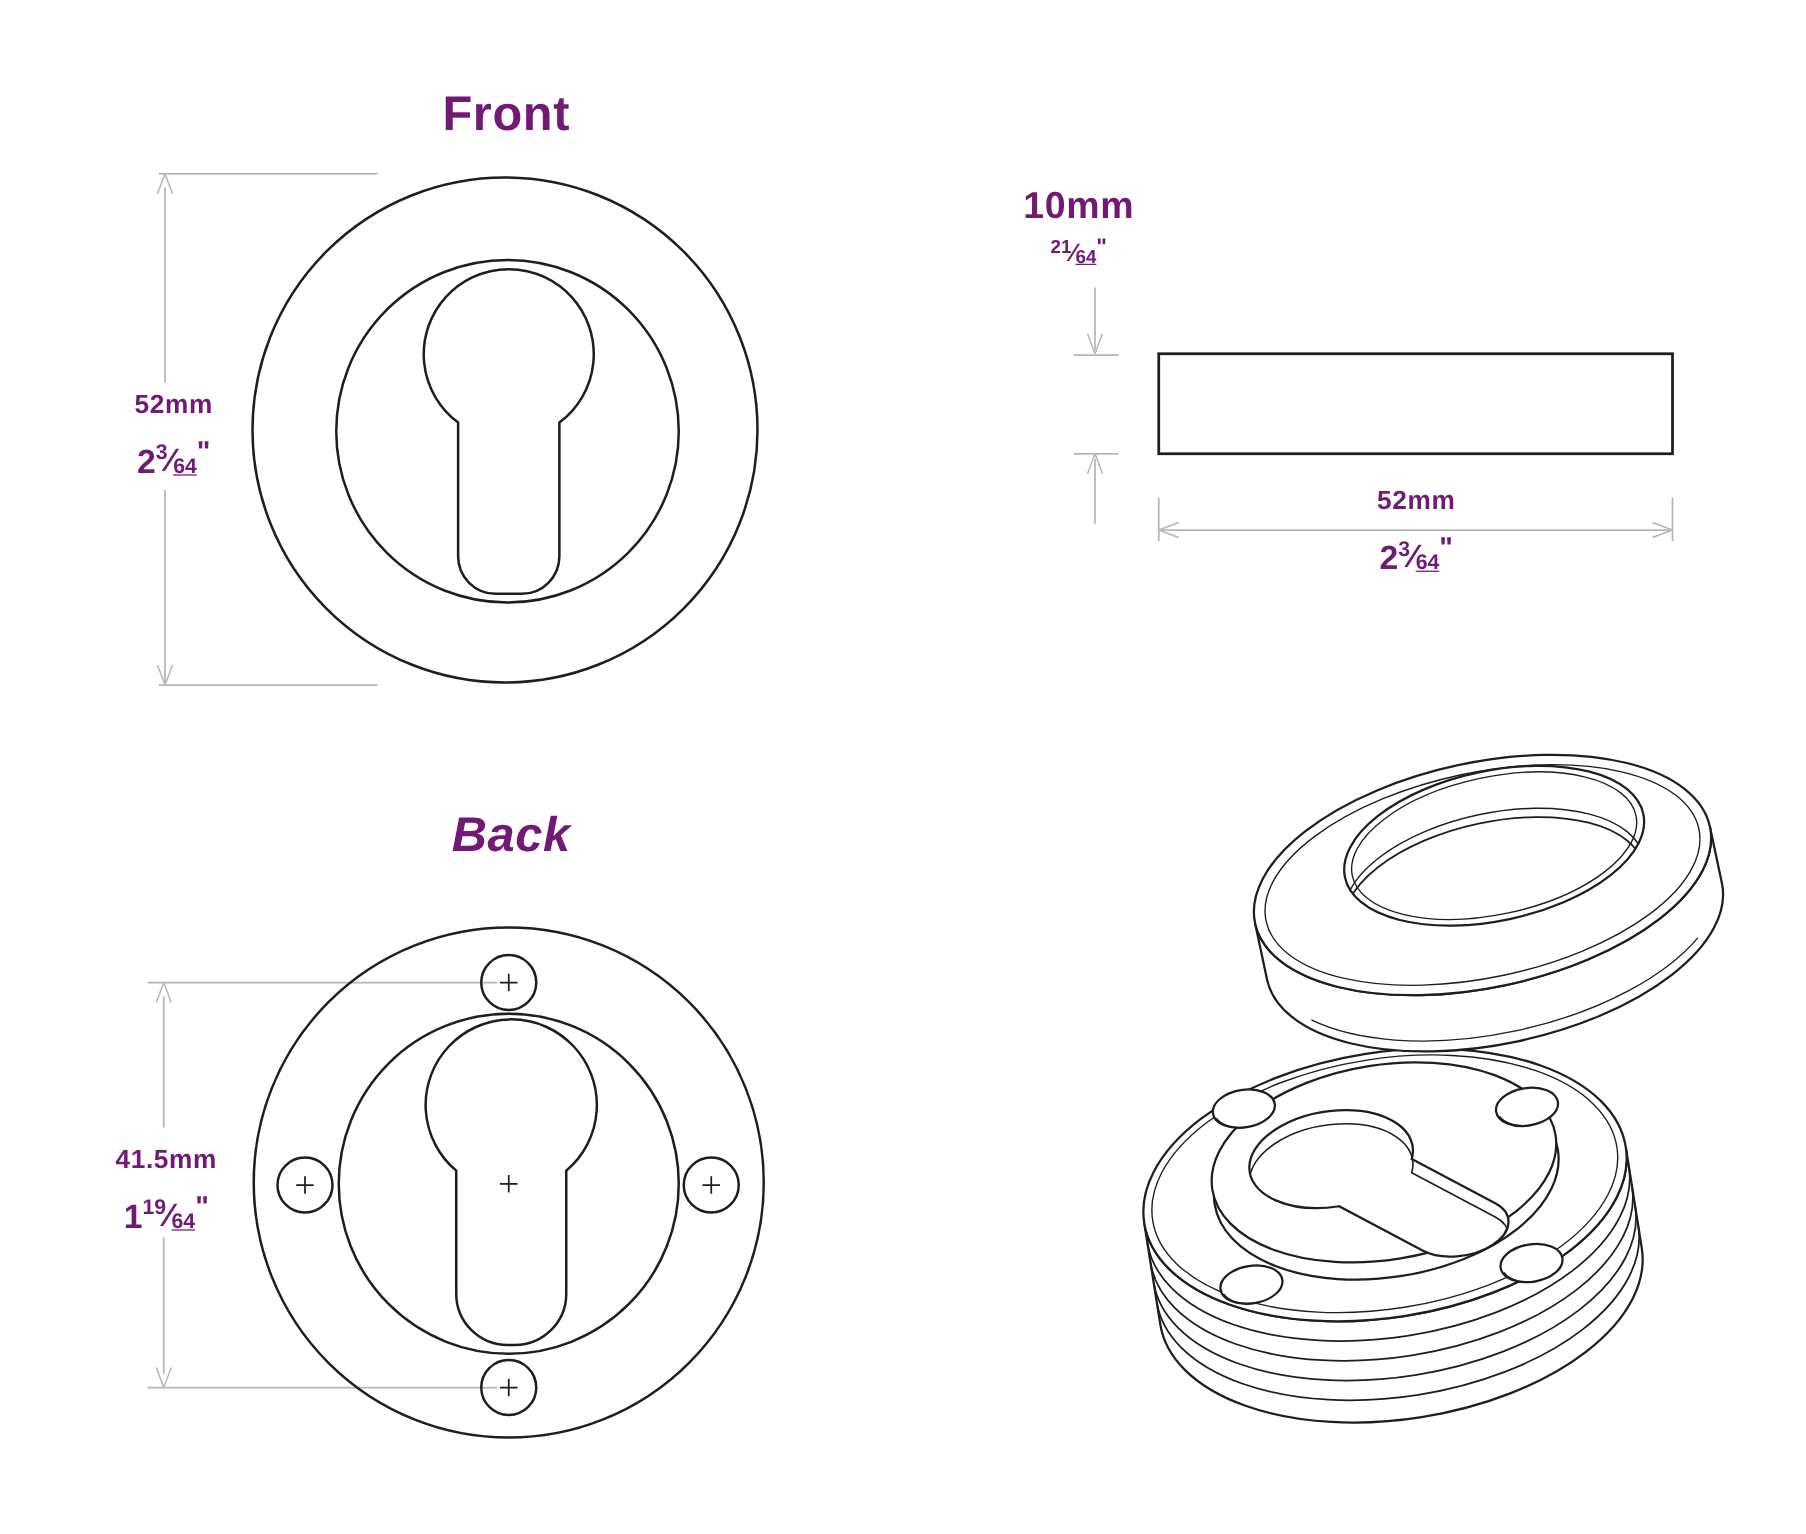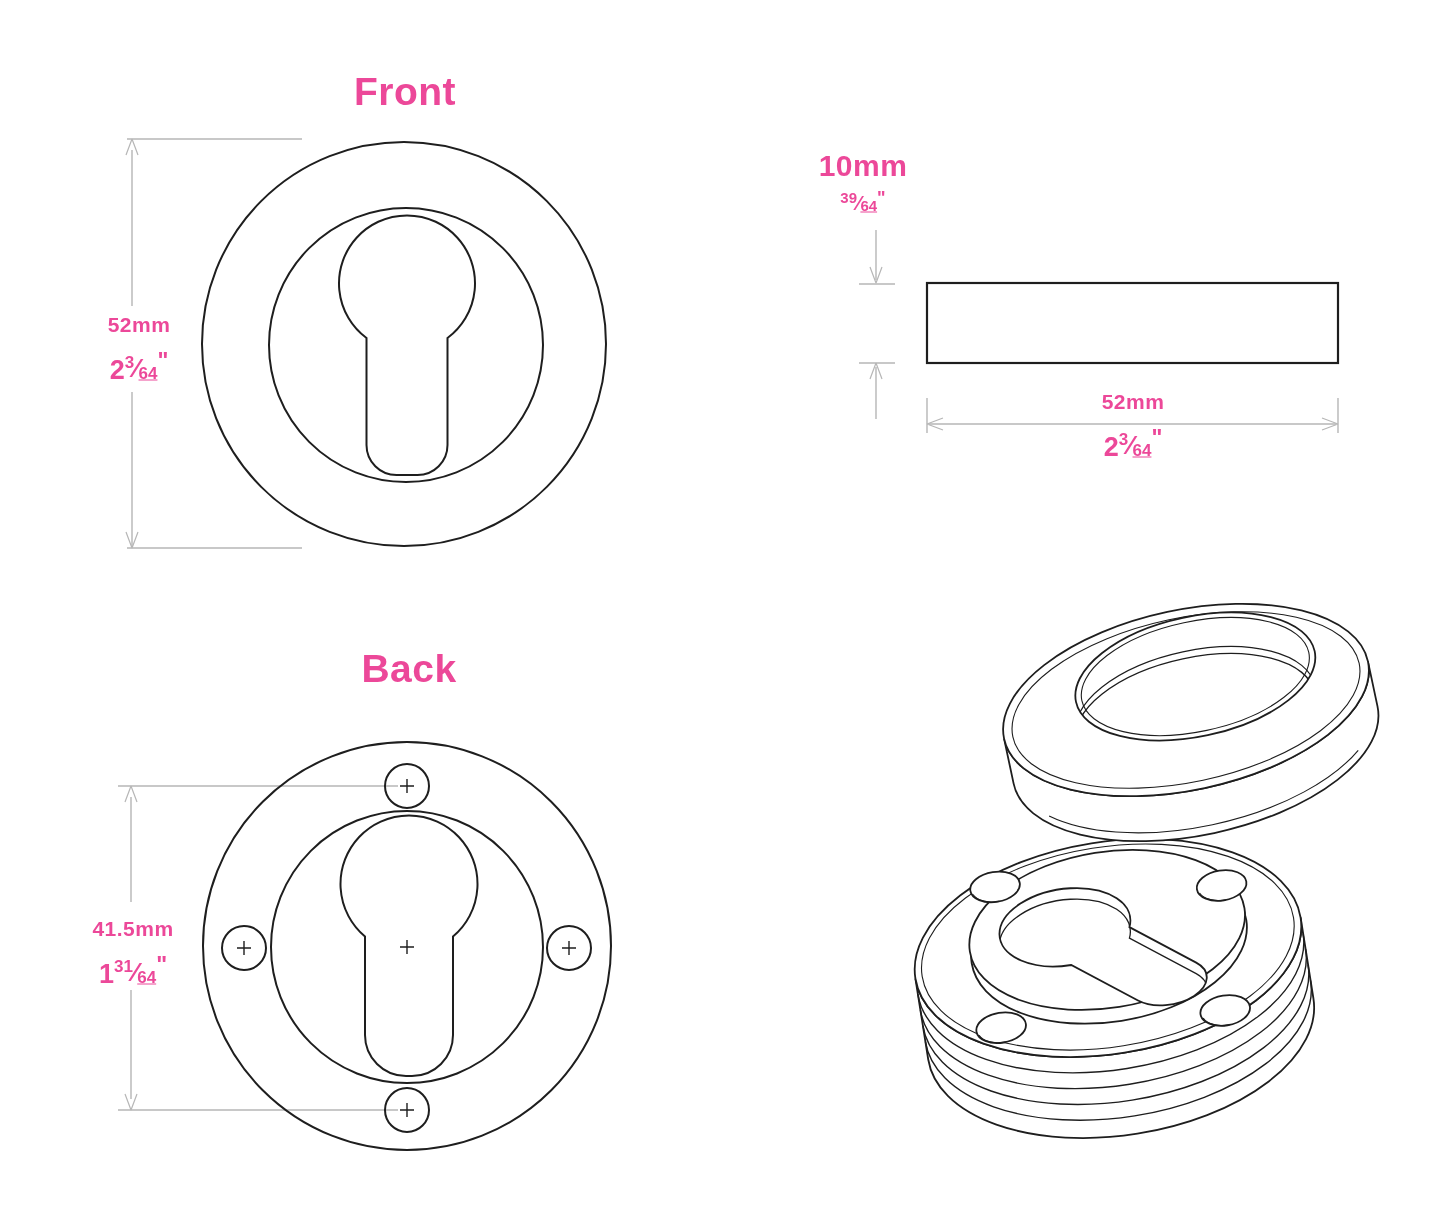--- a/index.html
+++ b/index.html
@@ -1,21 +1,21 @@
 <!DOCTYPE html>
 <html><head>
 <meta charset="utf-8">
 <style>
   html,body{margin:0;padding:0;background:#ffffff;}
   body{width:1445px;height:1227px;position:relative;overflow:hidden;
        font-family:"Liberation Sans",sans-serif;}
   .stage{position:absolute;left:0;top:0;width:1445px;height:1227px;}
   svg.lineart{position:absolute;left:0;top:0;}
   .label{position:absolute;transform:translate(-50%,-50%);text-align:center;
-         color:#ec4899;font-weight:700;white-space:nowrap;z-index:5;}
+         color:#701a75;font-weight:700;white-space:nowrap;z-index:5;}
   .title{font-size:39px;letter-spacing:0.5px;}
   .mmline{display:block;font-size:21px;line-height:36px;letter-spacing:0.5px;}
   .inline{display:block;font-size:27px;line-height:36px;}
   .fnum{font-size:17px;vertical-align:11px;letter-spacing:0;}
   .fsl{font-size:26px;vertical-align:2px;}
   .fden{font-size:17px;vertical-align:0px;text-decoration:underline;}
   .imk{font-size:23px;vertical-align:10px;}
   .small .mmline{font-size:30px;line-height:33px;}
   .small .inline{font-size:20px;line-height:32px;}
   .small .fnum{font-size:15px;vertical-align:8px;}
@@ -148,28 +148,28 @@
 
 <div class="label title" style="left:405px;top:92px;">Front</div>
 
 <div class="label" style="left:139px;top:349px;">
   <span class="mmline">52mm</span>
   <span class="inline"><span>2</span><span class="fnum">3</span><span class="fsl">⁄</span><span class="fden">64</span><span class="imk">"</span></span>
 </div>
 
 <div class="label small" style="left:863px;top:185px;">
   <span class="mmline">10mm</span>
-  <span class="inline"><span class="fnum">39</span><span class="fsl">⁄</span><span class="fden">64</span><span class="imk">"</span></span>
+  <span class="inline"><span class="fnum">21</span><span class="fsl">⁄</span><span class="fden">64</span><span class="imk">"</span></span>
 </div>
 
 <div class="label" style="left:1133px;top:426px;">
   <span class="mmline">52mm</span>
   <span class="inline"><span>2</span><span class="fnum">3</span><span class="fsl">⁄</span><span class="fden">64</span><span class="imk">"</span></span>
 </div>
 
-<div class="label title" style="left:409px;top:669px;">Back</div>
+<div class="label title" style="left:409px;top:669px;font-style:italic;">Back</div>
 
 <div class="label" style="left:133px;top:953px;">
   <span class="mmline">41.5mm</span>
-  <span class="inline"><span>1</span><span class="fnum">31</span><span class="fsl">⁄</span><span class="fden">64</span><span class="imk">"</span></span>
+  <span class="inline"><span>1</span><span class="fnum">19</span><span class="fsl">⁄</span><span class="fden">64</span><span class="imk">"</span></span>
 </div>
 
 </div>
 
 </body></html>

